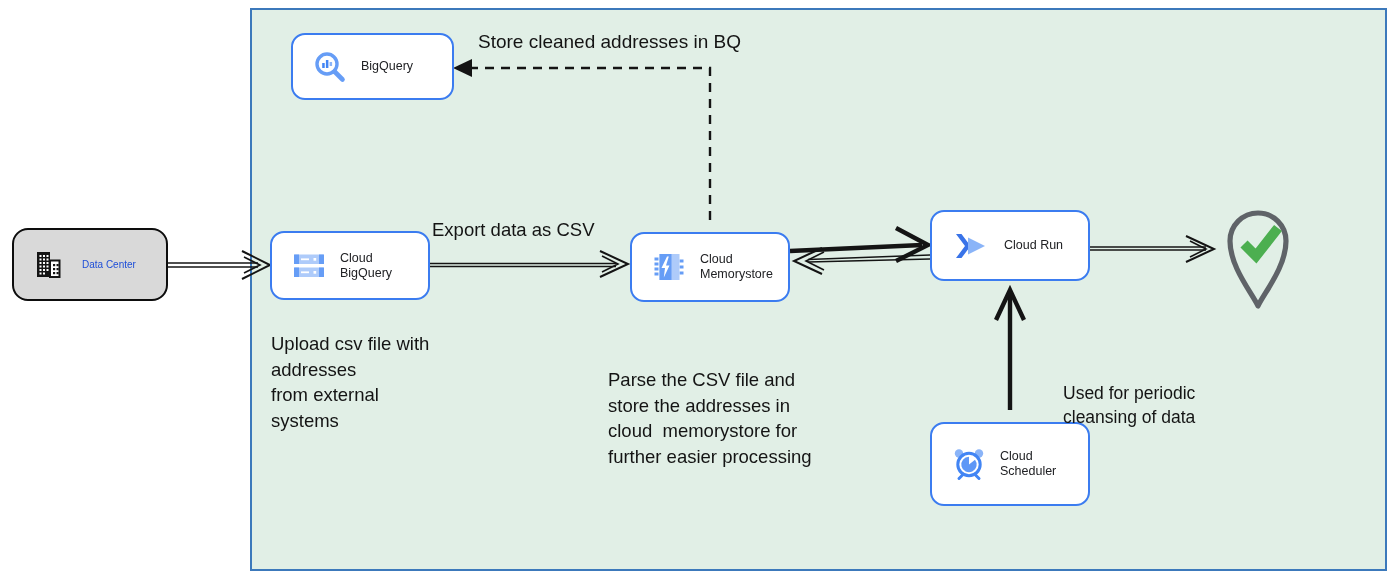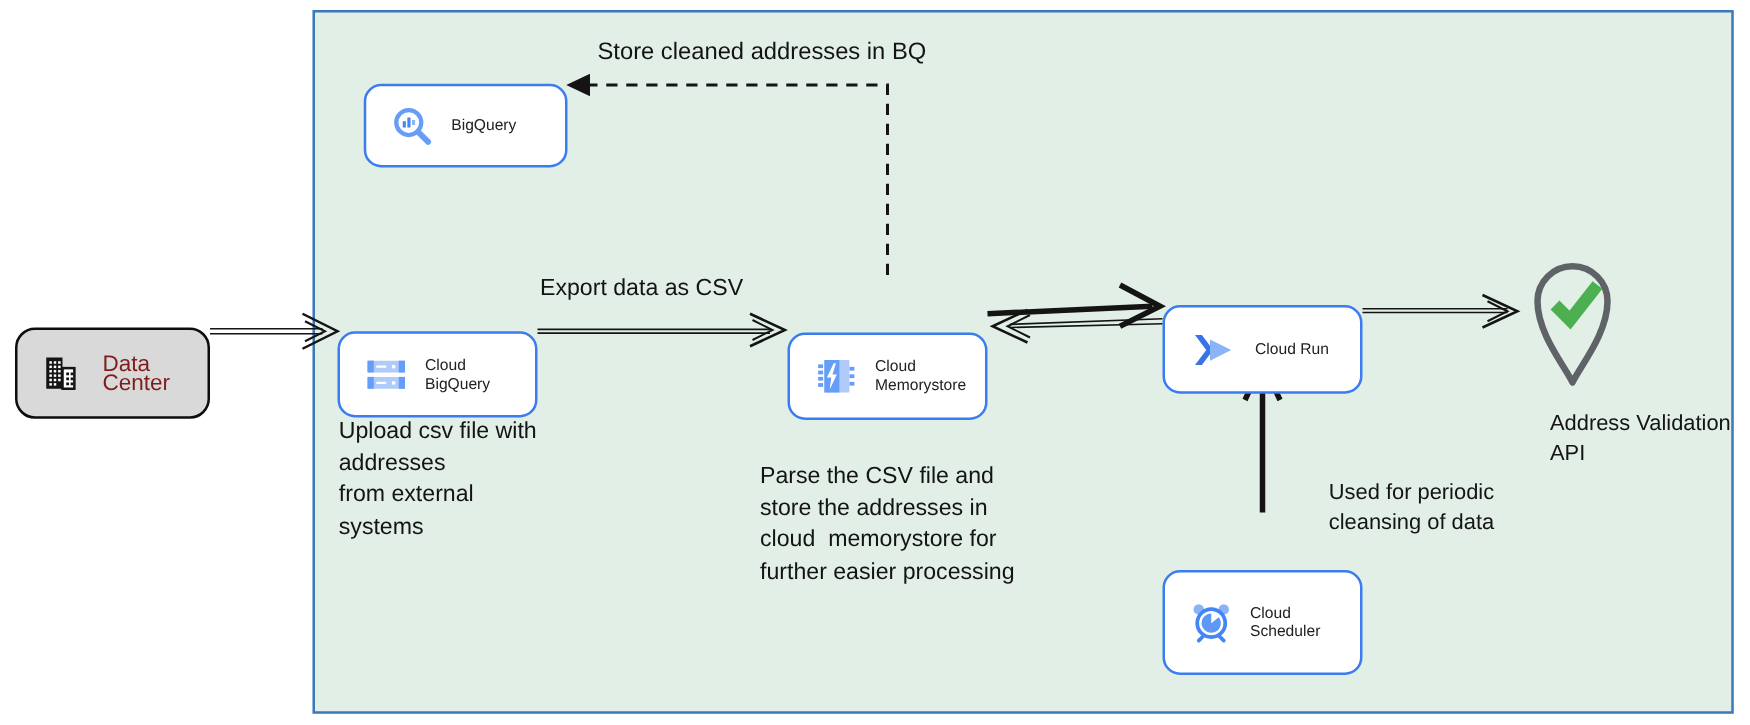--- a/index.html
+++ b/index.html
@@ -7,29 +7,29 @@
     position:relative;width:1400px;height:580px;overflow:hidden;
     font-family:"Liberation Sans",sans-serif;color:#111;
   }
   .gcp-container{
     position:absolute;left:250px;top:8px;width:1137px;height:563px;
     background:#e1efe6;border:2.5px solid #3c79bb;box-sizing:border-box;
   }
   .node{
     position:absolute;display:flex;align-items:center;gap:14px;
     padding-left:20px;box-sizing:border-box;
-    background:#ffffff;border:2px solid #3b7cf0;border-radius:14px;margin-top:34px;
+    background:#ffffff;border:2px solid #3b7cf0;border-radius:14px;
   }
   .node .node-label{
     font-size:12.5px;line-height:15px;color:#202124;white-space:pre-wrap;
   }
   .node.datacenter{
     background:#d9d9d9;border:2px solid #0d0d0d;border-radius:16px;gap:18px;padding-left:18px;
   }
-  .node.datacenter .node-label{font-size:18px;color:#7f1d1d;}
+  .node.datacenter .node-label{font-size:10px;color:#1d4ed8;}
   .icon{display:inline-flex;flex:0 0 auto;}
   .annotation{
     position:absolute;white-space:pre-wrap;color:#141414;
   }
   .ann-lg{font-size:18.5px;line-height:25.5px;}
   .ann-md{font-size:17.5px;line-height:24px;}
   #ann-store-bq{left:478px;top:31px;font-size:19px;}
   #ann-export-csv{left:432px;top:217px;}
   #ann-upload{left:271px;top:331px;}
   #ann-parse{left:608px;top:331px;margin-top:36px;}
@@ -210,22 +210,20 @@
     </span>
     <span class="node-label">Cloud Scheduler</span>
   </div>
 
   <span class="icon" id="pin-icon">
     <svg width="72" height="102" viewBox="0 0 72 102">
       <path d="M36 97 C30 84 8 58 8 32 A28 28 0 1 1 64 32 C64 58 42 84 36 97 Z" fill="none" stroke="#5f6368" stroke-width="5.2" stroke-linejoin="round"></path>
       <path d="M22 35 L34 47 L56 19" fill="none" stroke="#4caf50" stroke-width="10"></path>
     </svg>
   </span>
-  <div class="annotation ann-md" id="pin-label">Address Validation
-API</div>
 
   <div class="annotation" id="ann-store-bq">Store cleaned addresses in BQ</div>
   <div class="annotation ann-lg" id="ann-export-csv">Export data as CSV</div>
   <div class="annotation ann-lg" id="ann-upload">Upload csv file with
 addresses
 from external
 systems</div>
   <div class="annotation ann-lg" id="ann-parse">Parse the CSV file and
 store the addresses in
 cloud  memorystore for

